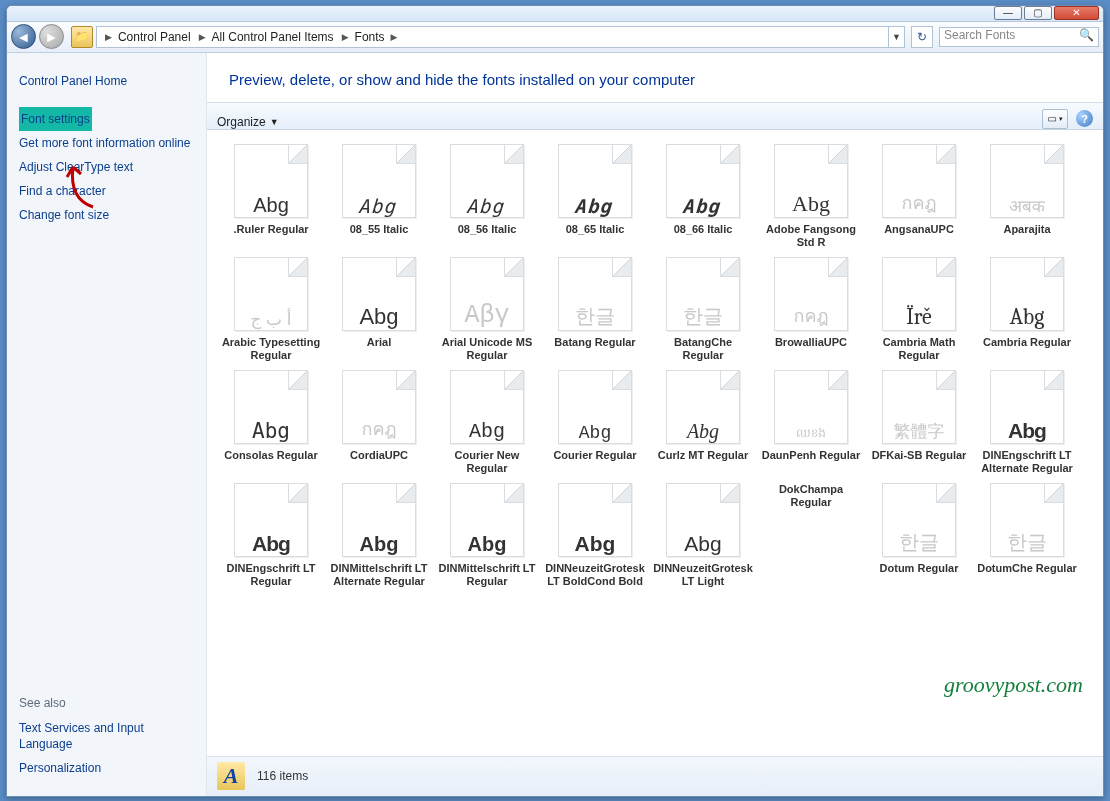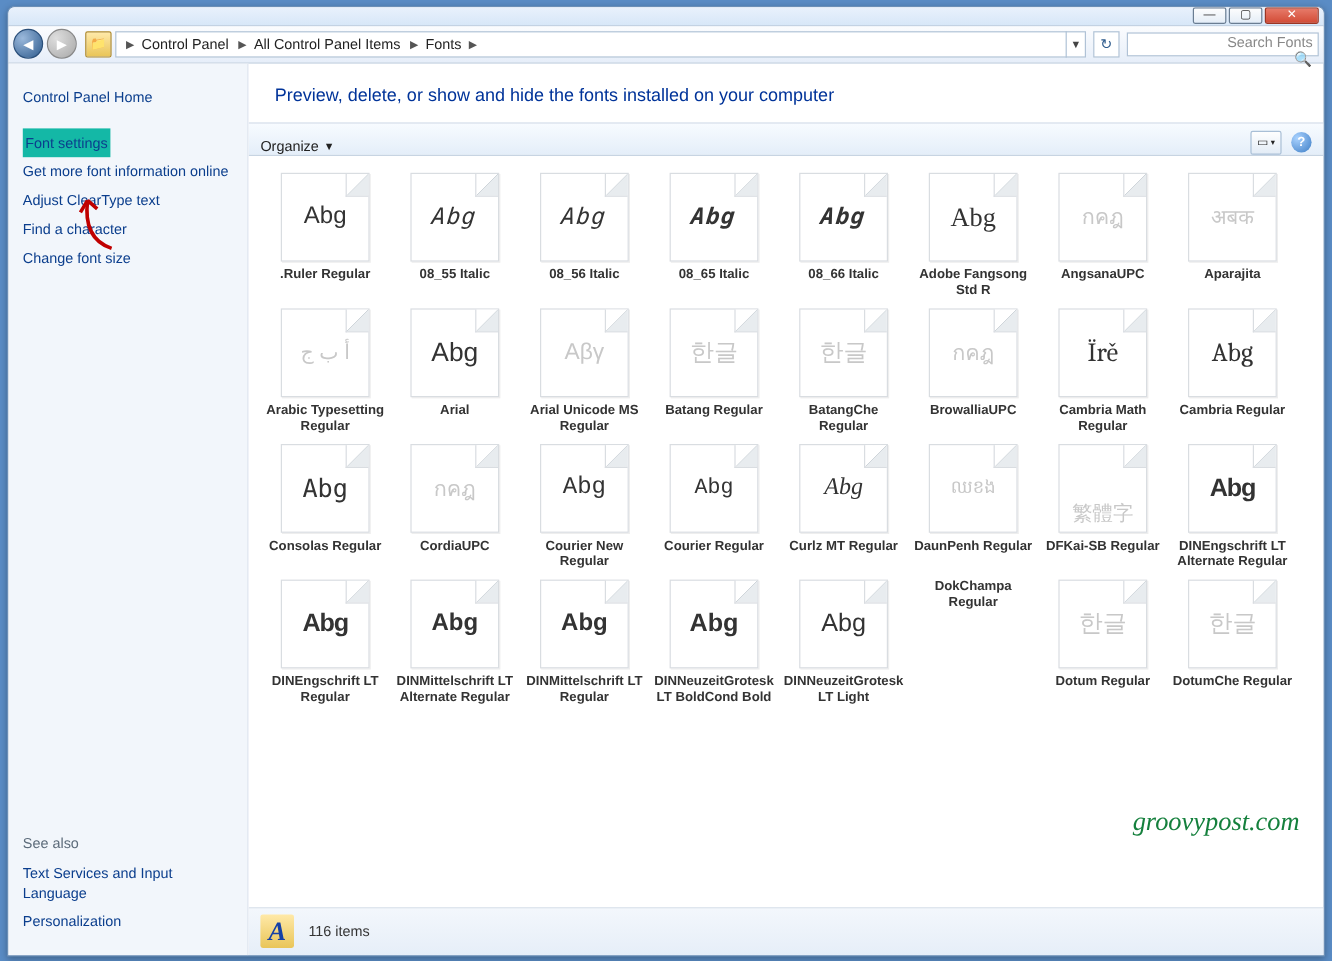--- a/index.html
+++ b/index.html
@@ -13,21 +13,21 @@
   .navbar { height: 31px; background: linear-gradient(#fbfcfe,#e6eef9); border-bottom:1px solid #c0cfdf; display:flex; align-items:center; padding:0 4px; gap:3px; }
   .navbtn { width:25px; height:25px; border-radius:50%; background: radial-gradient(circle at 30% 30%, #9bb9dc, #2d5a8c); color:#fff; display:flex; align-items:center; justify-content:center; font-size:14px; border:1px solid #2a4f7a; }
   .navbtn.fwd { background: radial-gradient(circle at 30% 30%, #dedede, #a8a8a8); border-color:#888; }
   .crumb-icon { width:22px; height:22px; background:linear-gradient(#ffe9a8,#e9c558); border:1px solid #b08a2a; border-radius:2px; display:flex; align-items:center; justify-content:center; font-size:11px; margin-left:4px;}
   .crumbs { flex:1; height:22px; border:1px solid #b0c2d6; background:#fff; display:flex; align-items:center; font-size:12px; color:#222; padding-left:2px; }
   .crumb { padding:0 2px; display:flex; align-items:center; gap:2px; }
   .crumb .sep { color:#555; margin:0 4px; font-size:9px;}
   .crumbs-end { display:flex; align-items:center; gap:0; }
   .dd{ width:16px; height:22px; border-left:1px solid #b0c2d6; display:flex; align-items:center; justify-content:center; color:#444; font-size:9px;}
   .refresh{ width:22px; height:22px; border:1px solid #b0c2d6; background:#fff; display:flex; align-items:center; justify-content:center; color:#2d5a8c; font-size:12px; margin-left:3px;}
-  .searchbox { width:160px; height:20px; border:1px solid #b0c2d6; background:#fff; display:flex; align-items:flex-end; font-size:12px; color:#888; padding:0 4px; margin-left:3px;flex-direction:column;}
+  .searchbox { width:160px; height:20px; border:1px solid #b0c2d6; background:#fff; display:flex; align-items:flex-start; font-size:12px; color:#888; padding:0 4px; margin-left:3px;}
   .searchbox .mag { margin-left:auto; color:#5a7da6; font-size:12px;}
   
   .body { display:flex; height: calc(100% - 47px); }
   .sidebar { width:200px; background:#f2f6fb; border-right:1px solid #e0e7ef; padding:16px 12px; font-size:12px; display:flex; flex-direction:column; position:relative;}
   .side-link { color:#0b3e8d; padding:4px 0; cursor:pointer; line-height:16px;}
   .side-link.cp { margin-bottom:14px; }
   .side-link.hl { background:#14b8a6; padding-left:2px; padding-right:2px; width:fit-content;}
   .arrow-annot { position:absolute; left:56px; top:108px; width:40px; height:48px; pointer-events:none;}
   .seealso { margin-top:auto; color:#5c6b7a; padding-bottom:6px; }
   
@@ -35,21 +35,21 @@
   .heading { color:#003399; font-size:15px; padding:18px 22px 14px; }
   .toolbar { height:28px; background:linear-gradient(#f7fbff,#e4eef9); border-top:1px solid #d2dde9; border-bottom:1px solid #c7d4e2; display:flex; align-items:flex-end; padding:0 10px; font-size:12px; color:#222;}
   .toolbar .org { display:flex; align-items:center; gap:4px;}
   .toolbar .right { margin-left:auto; display:flex; align-items:center; gap:8px;}
   .viewbtn { width:26px; height:20px; border:1px solid #a9bfd6; background:linear-gradient(#fefefe,#e3ecf6); border-radius:2px; display:flex; align-items:center; justify-content:center; font-size:10px;}
   .help { width:17px; height:17px; border-radius:50%; background:radial-gradient(circle at 30% 30%,#a9d2ff,#3d7dc5); color:#fff; display:flex; align-items:center; justify-content:center; font-size:11px; font-weight:bold;}
   
   .grid-wrap { flex:1; overflow-y:auto; padding:14px 6px 0 14px; position:relative;}
   .grid { display:grid; grid-template-columns: repeat(8, 100px); gap:8px 8px; }
   .fitem { width:100px; text-align:center; font-size:11px; color:#333; }
-  .thumb { width:74px; height:74px; margin:0 auto 5px; background:#fff; border:1px solid #d9dde1; position:relative; box-shadow:1px 1px 0 #eee; display:flex; align-items:center; justify-content:center; font-size:20px; }
+  .thumb { width:74px; height:74px; margin:0 auto 5px; background:#fff; border:1px solid #d9dde1; position:relative; box-shadow:1px 1px 0 #eee; display:flex; align-items:flex-end; justify-content:center; font-size:20px; }
   .thumb::before { content:""; position:absolute; top:0; right:0; width:18px; height:18px; background:linear-gradient(135deg,#fff 48%, #cfd5da 50%, #e8ecef 52%); border-left:1px solid #d9dde1; border-bottom:1px solid #d9dde1;}
   .thumb.stack::after { content:""; position:absolute; top:-3px; left:-3px; right:3px; bottom:3px; border:1px solid #d9dde1; z-index:-1; background:#fff;}
   .thumb .sample { font-weight:normal; }
   .thumb.dim .sample { color:#c8c8c8; }
   .fname { line-height:13px; word-break:break-word;font-weight:bold; }
   
   .status { height:40px; border-top:1px solid #d7e0ea; background:linear-gradient(#f3f7fc,#e6eef8); display:flex; align-items:center; padding:0 10px; font-size:12px; color:#333; gap:12px;}
   .status .ficon { width:28px; height:28px; background:linear-gradient(#ffe9a8,#e9c558); border-radius:2px; display:flex; align-items:flex-end; justify-content:center; font-family:"Times New Roman"; font-style:italic; color:#1540a6; font-size:22px; font-weight:bold; padding-bottom:1px;}
   .watermark { position:absolute; right:20px; bottom:58px; font-family:"Times New Roman",serif; font-style:italic; color:#15803d; font-size:22px; pointer-events:none;}
   
@@ -187,21 +187,21 @@
               <div class="fname">Arabic Typesetting Regular</div>
             </div>
             <div class="fitem">
               <div class="thumb stack">
                 <span class="sample" style="font-family:Arial;font-size:22px;">Abg</span>
               </div>
               <div class="fname">Arial</div>
             </div>
             <div class="fitem">
               <div class="thumb dim">
-                <span class="sample" style="font-family:Liberation Sans, sans-serif;font-size:19px;">Aβγ</span>
+                <span class="sample" style="font-family:Liberation Mono, monospace;font-size:25px;">Aβγ</span>
               </div>
               <div class="fname">Arial Unicode MS Regular</div>
             </div>
             <div class="fitem">
               <div class="thumb dim">
                 <span class="sample" style="font-size:20px;">한글</span>
               </div>
               <div class="fname">Batang Regular</div>
             </div>
             <div class="fitem">
@@ -253,21 +253,21 @@
               <div class="fname">Courier Regular</div>
             </div>
             <div class="fitem">
               <div class="thumb">
                 <span class="sample" style="font-family:cursive;font-style:italic;font-size:20px;">Abg</span>
               </div>
               <div class="fname">Curlz MT Regular</div>
             </div>
             <div class="fitem">
               <div class="thumb dim">
-                <span class="sample" style="font-size:15px;">ឈខង</span>
+                <span class="sample" style="font-size:12px;">ឈខង</span>
               </div>
               <div class="fname">DaunPenh Regular</div>
             </div>
             <div class="fitem">
               <div class="thumb dim">
                 <span class="sample" style="font-size:17px;margin-top:41px;">繁體字</span>
               </div>
               <div class="fname">DFKai-SB Regular</div>
             </div>
             <div class="fitem">

